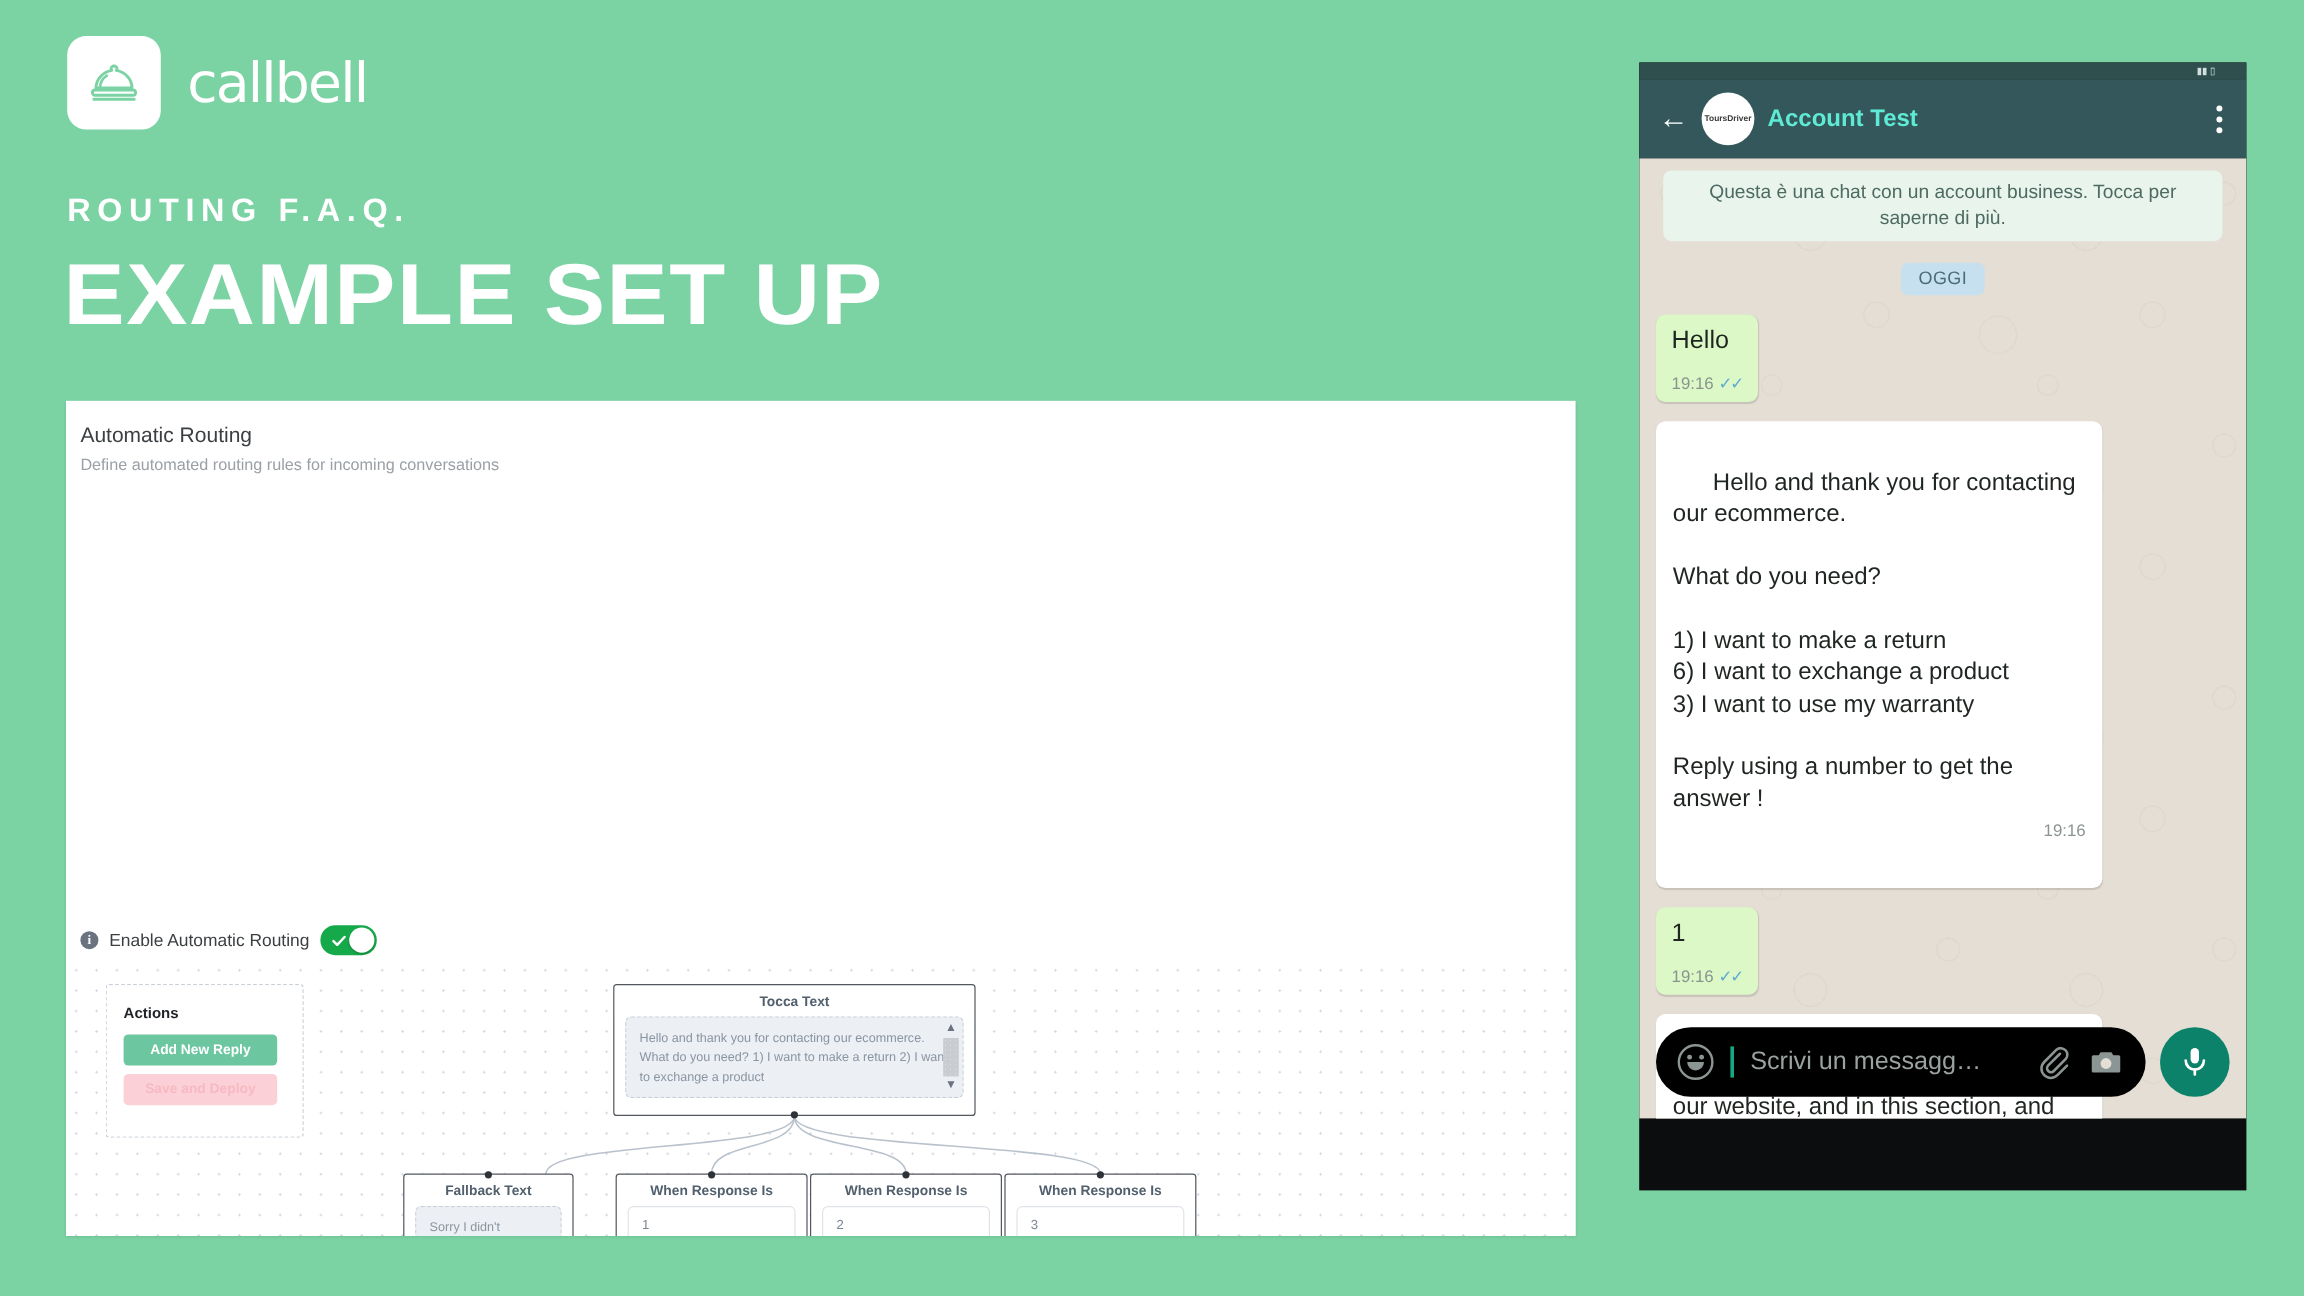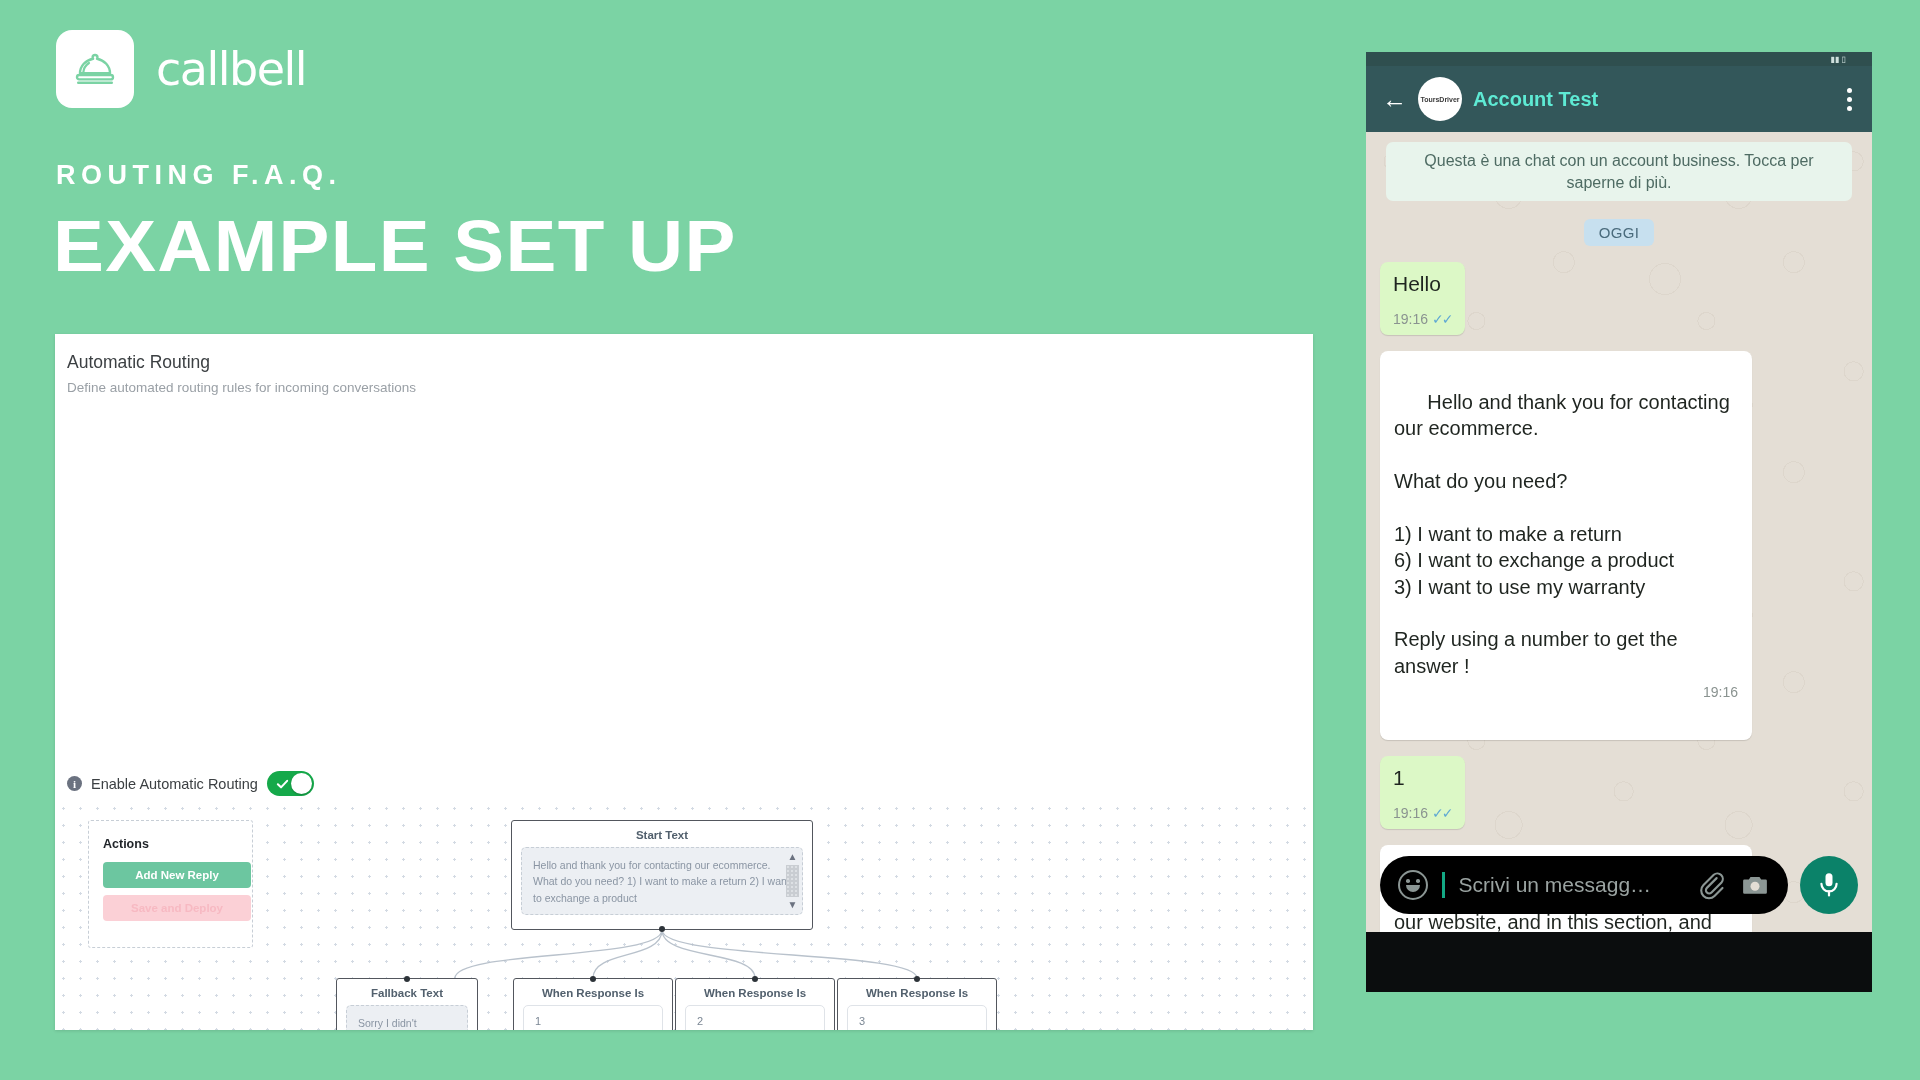--- a/index.html
+++ b/index.html
@@ -135,21 +135,21 @@
   .handle.bot { bottom: -3px; }
 
   .actions-panel {
     position: absolute; left: 33px; top: 20px;
     width: 165px; height: 128px;
     background: #fff; border: 1px dashed #c7ced6; border-radius: 3px;
     padding: 16px 14px;
   }
   .actions-title { font-size: 12.5px; font-weight: 700; color: #1f2328; margin-bottom: 11px; }
   .btn {
-    display: block; width: 148px; height: 26px; border-radius: 4px;
+    display: block; width: 128px; height: 26px; border-radius: 4px;
     font-size: 11.5px; font-weight: 700; color: #fff;
     display: flex; align-items: center; justify-content: center;
     margin-bottom: 7px; cursor: pointer; border: none;
     font-family: "Liberation Sans", sans-serif;
   }
   .btn.primary { background: #6cc6a0; }
   .btn.danger  { background: #fbd0d6; color: #f7b9c2; }
 
   svg.edges { position: absolute; left: 0; top: 0; width: 100%; height: 100%; pointer-events: none; }
 
@@ -300,21 +300,21 @@
     </svg>
 
     <div class="actions-panel">
       <div class="actions-title">Actions</div>
       <button class="btn primary">Add New Reply</button>
       <button class="btn danger">Save and Deploy</button>
     </div>
 
     <div class="node" style="left:456px; top:20px; width:302px; height:110px;">
       <span class="handle bot"></span>
-      <div class="n-title">Start Text</div>
+      <div class="n-title">Tocca Text</div>
       <div class="ta" style="margin:0 9px; height:68px;">
         <span>Hello and thank you for contacting our ecommerce.
 
 What do you need?
 
 1) I want to make a return
 2) I want to exchange a product</span>
         <div class="scrollbar">
           <span class="arr">▲</span>
           <span class="sb-thumb"></span>

